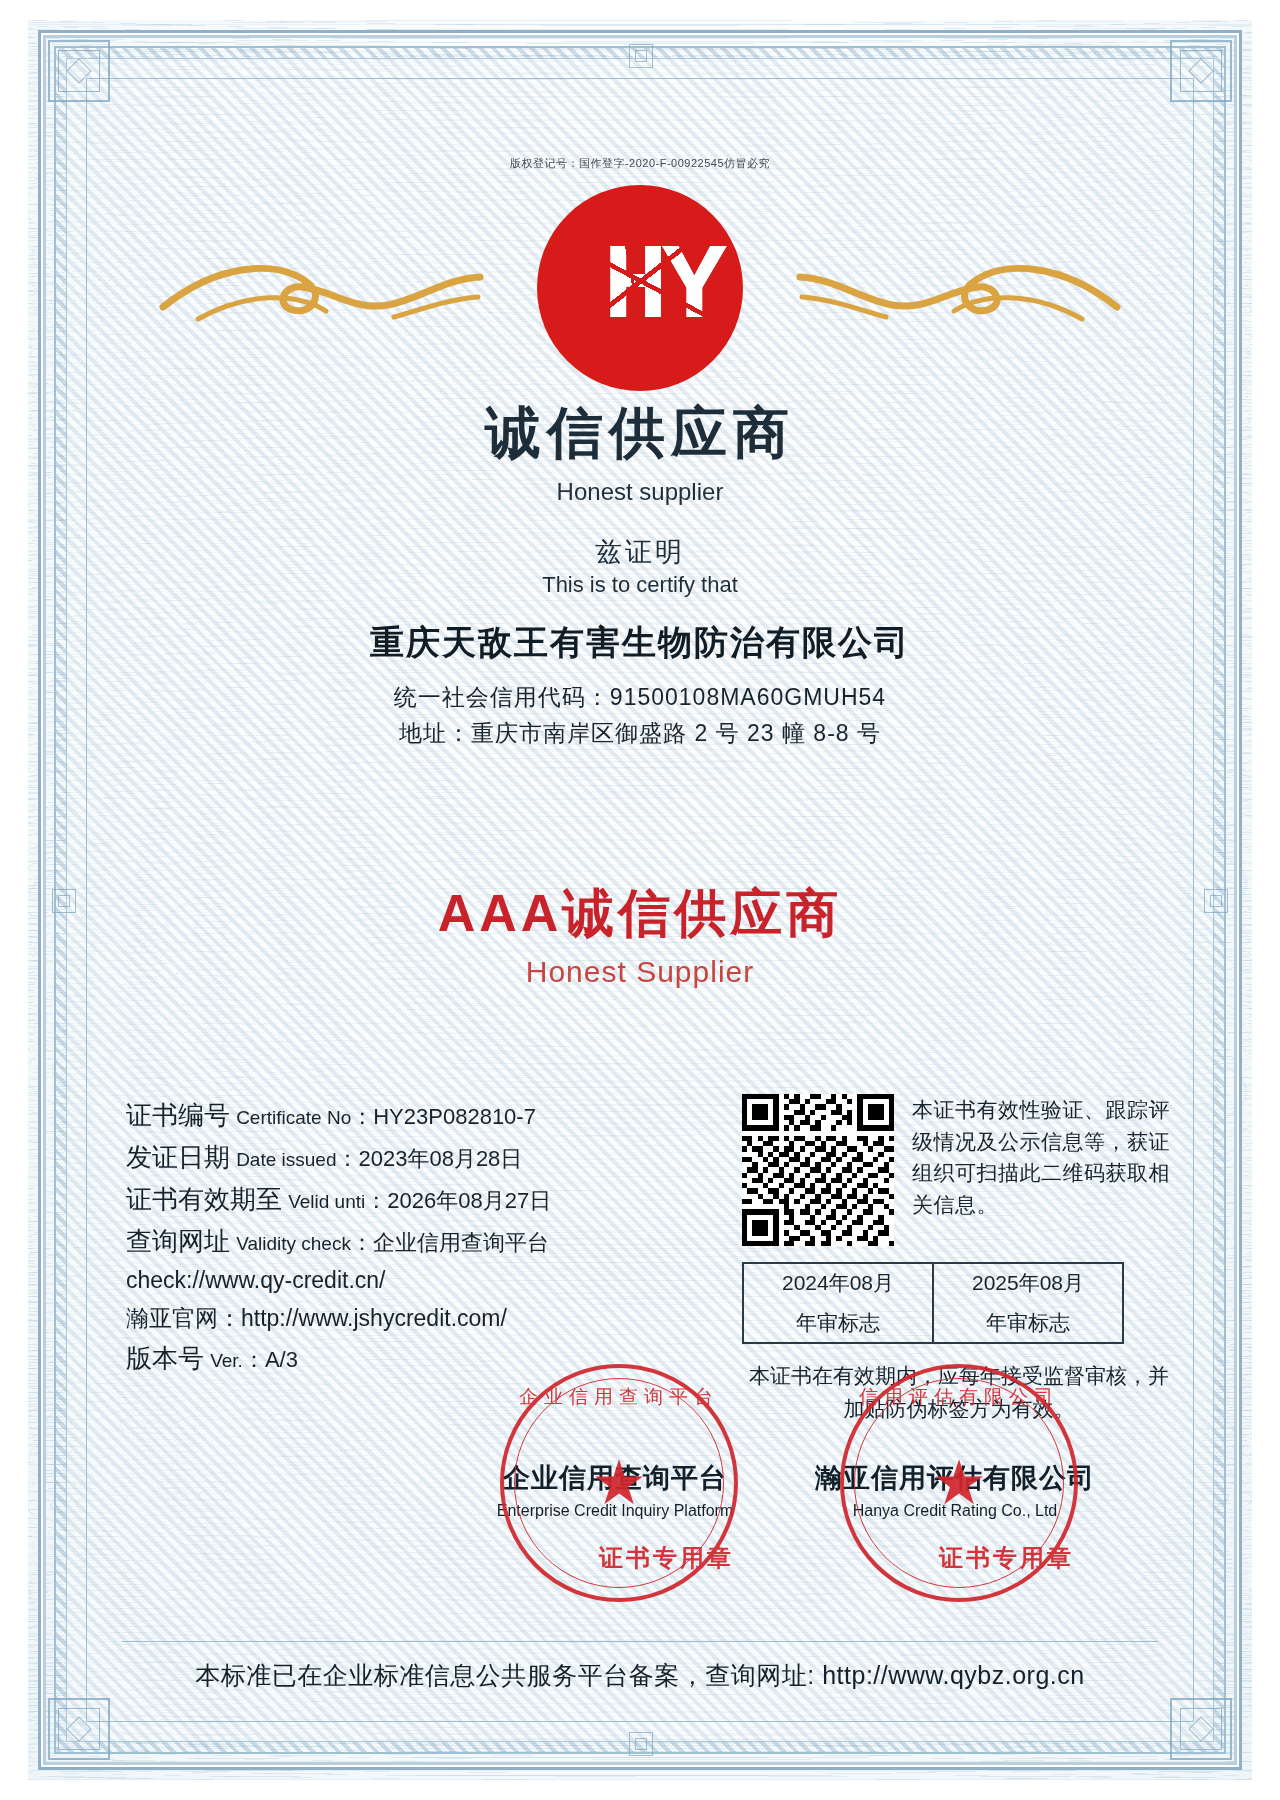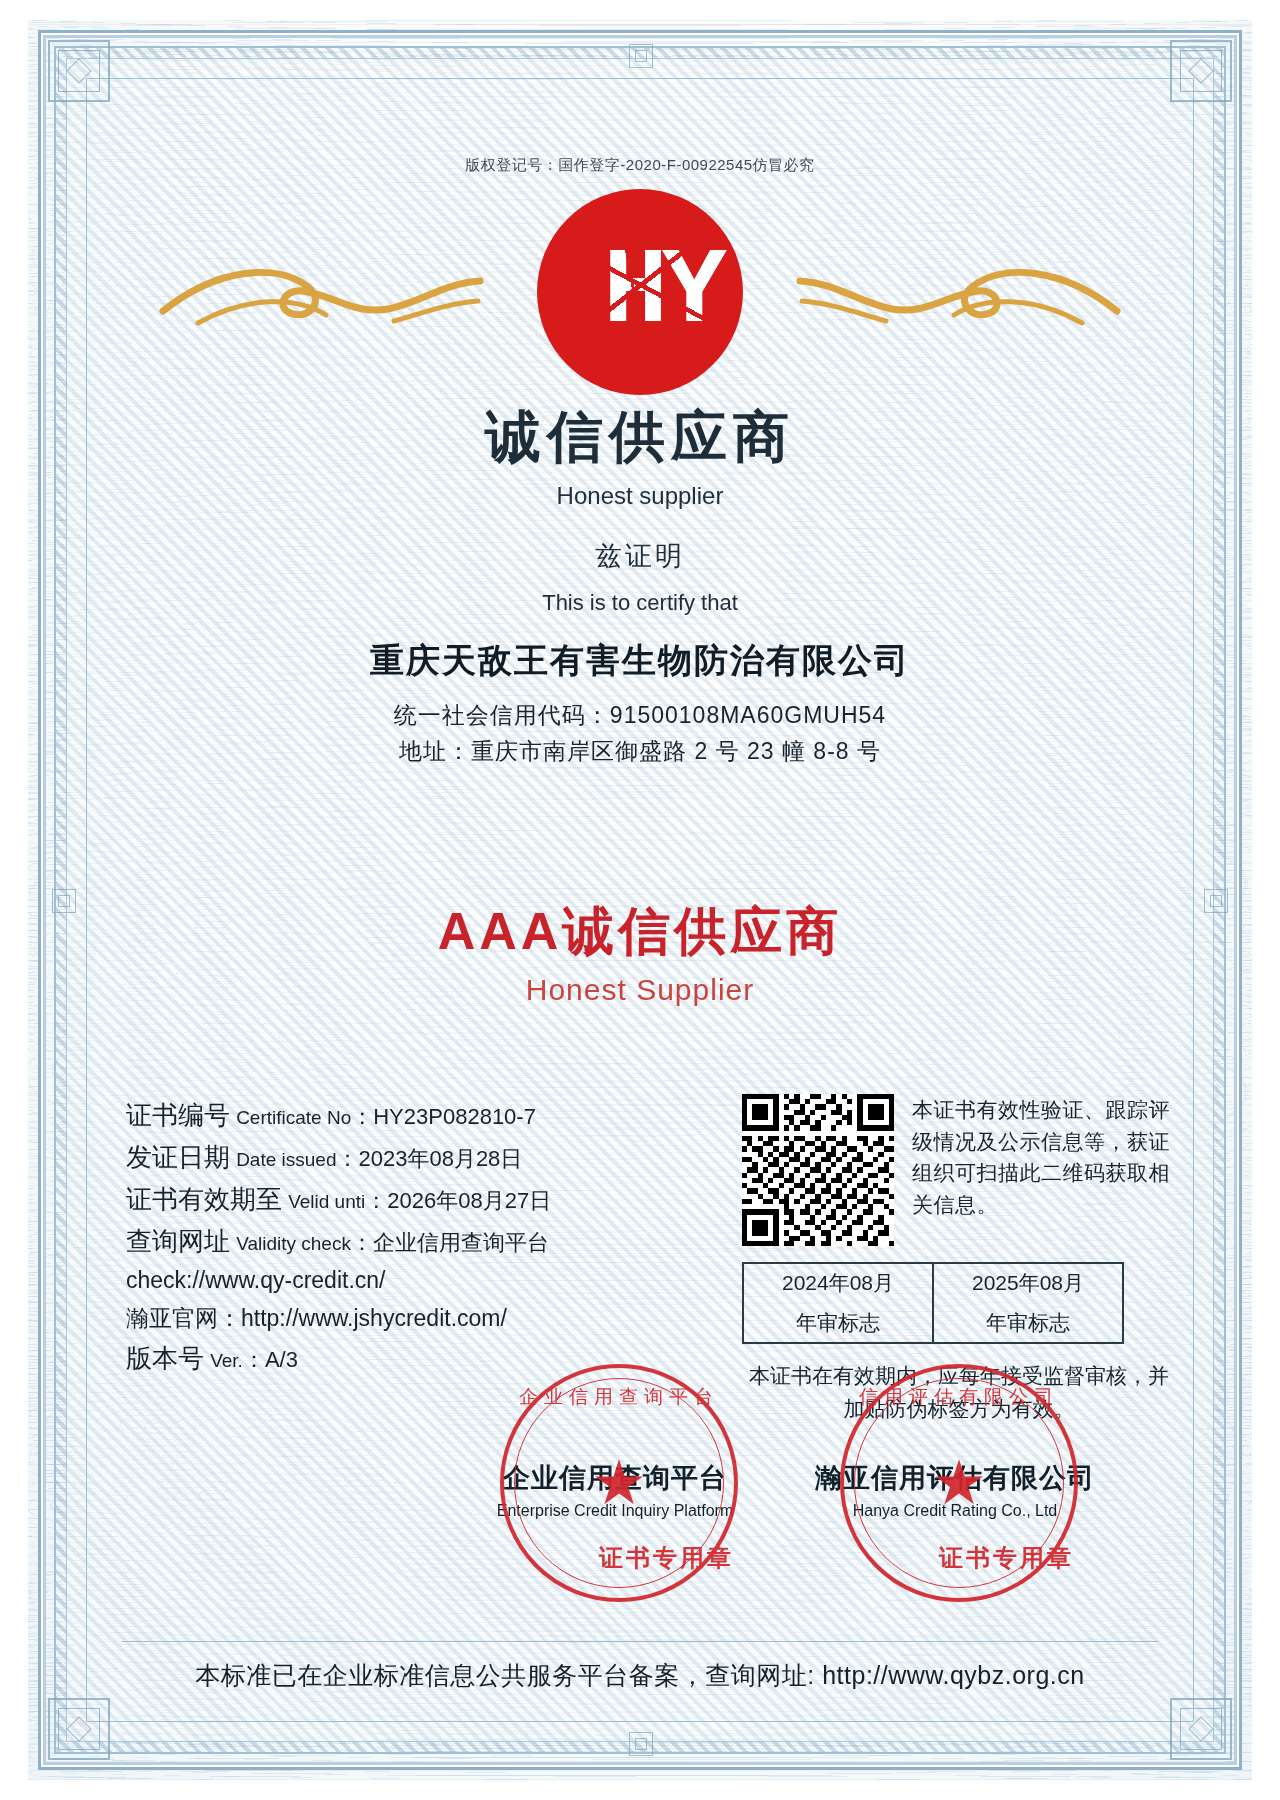--- a/index.html
+++ b/index.html
@@ -74,21 +74,21 @@
     position:absolute;width:22px;height:22px;border:1px solid #7ea5bf;opacity:.7;
   }
   .edge-dot::after{content:"";position:absolute;left:5px;top:5px;right:5px;bottom:5px;border:1px solid #7ea5bf;}
 
   .content{
     position:absolute;left:70px;top:64px;right:70px;bottom:64px;
   }
 
   .copyright{
     text-align:center;
-    font-size:15px;
+    font-size:11px;
     color:#3f4a52;
     letter-spacing:.5px;
     margin-top:72px;
   }
 
   
   .logo-wrap{
     position:relative;
     height:215px;
     margin-top:6px;
@@ -128,21 +128,21 @@
     font-weight:bold;
     color:#1d2d3a;
     letter-spacing:6px;
     margin:4px 0 6px;
     font-family:"DejaVu Sans","Liberation Sans",sans-serif;
   }
   .title-en{
     text-align:center;font-size:24px;color:#20303d;margin-bottom:28px;
   }
   .certify-cn{
-    text-align:center;font-size:27px;color:#1d2d3a;letter-spacing:3px;margin-bottom:16px;
+    text-align:center;font-size:27px;color:#1d2d3a;letter-spacing:3px;margin-bottom:2px;
   }
   .certify-en{
     text-align:center;font-size:22px;color:#1d2d3a;margin-bottom:22px;
   }
   .company{
     text-align:center;font-size:34px;font-weight:bold;color:#101c26;letter-spacing:2px;margin-bottom:14px;
   }
   .line-info{
     text-align:center;font-size:23px;color:#17242e;letter-spacing:1px;line-height:1.55;
   }

